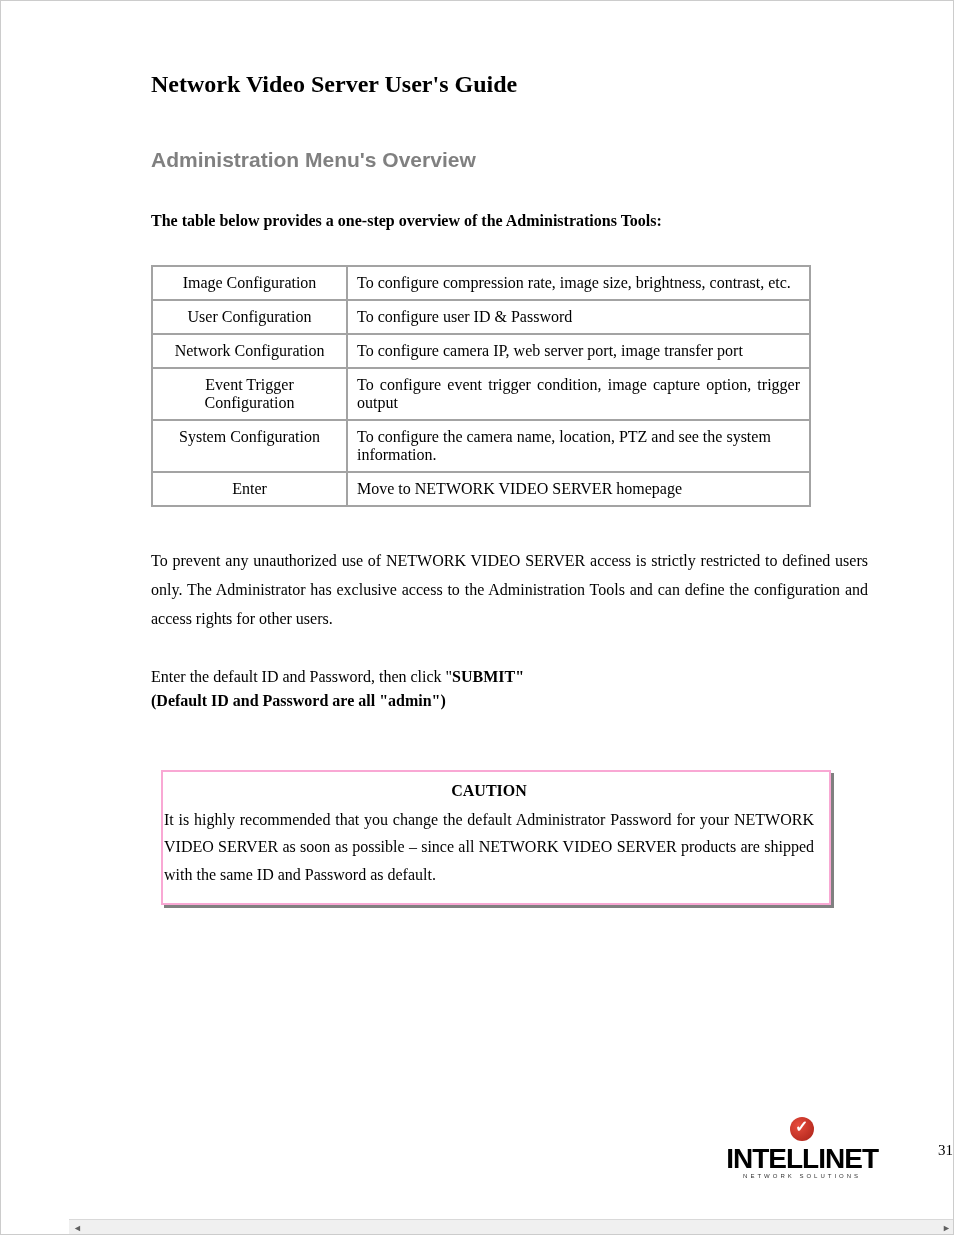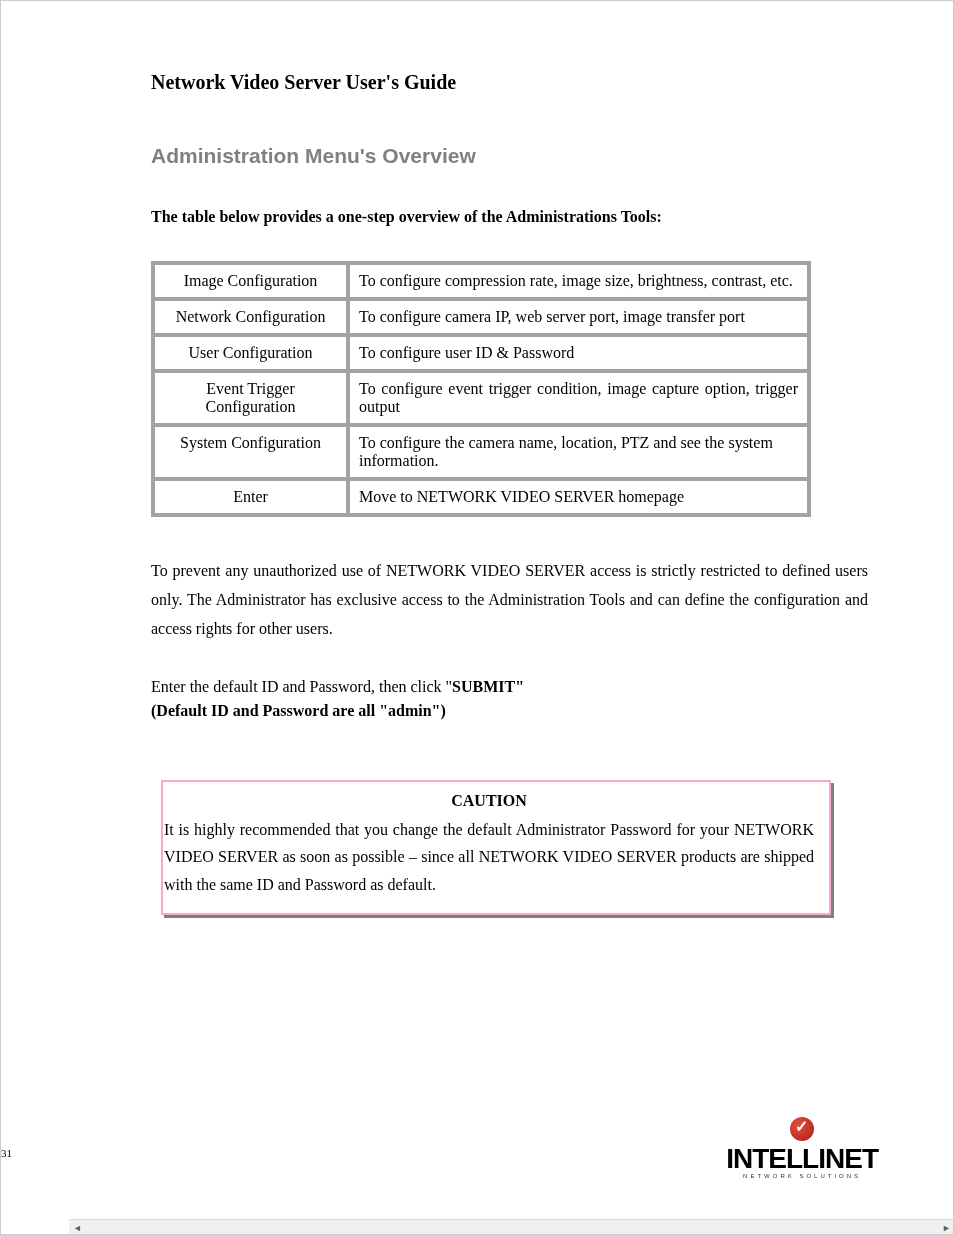--- a/index.html
+++ b/index.html
@@ -10,21 +10,21 @@
       height: 1235px;
       position: relative;
       border: 1px solid #ccc;
     }
     .page {
       padding: 70px 75px 40px 90px;
       height: 100%;
       position: relative;
     }
     .page-title {
-      font-size: 20px;
+      font-size: 24px;
       font-weight: bold;
       color: #000;
       margin-bottom: 50px;
       margin-left: 60px;
     }
     .section-heading {
       font-family: Arial, Helvetica, sans-serif;
       font-size: 21px;
       font-weight: bold;
       color: #808080;
@@ -37,21 +37,21 @@
       margin-bottom: 35px;
       margin-left: 60px;
     }
     .admin-table {
       border-collapse: collapse;
       margin-left: 60px;
       width: 660px;
       margin-bottom: 40px;
     }
     .admin-table td {
-      border: 4px solid #a3a3a3;
+      border: 2px solid #a3a3a3;
       padding: 7px 9px;
       font-size: 16px;
       vertical-align: top;
     }
     .admin-table td.col-left {
       width: 195px;
       text-align: center;
     }
     .admin-table td.col-right {
       text-align: left;
@@ -94,22 +94,22 @@
     }
     .caution-text {
       font-size: 16px;
       text-align: justify;
       line-height: 1.7;
     }
     .page-num {
       position: absolute;
       bottom: 75px;
       left: 0; right: 0;
-      text-align: left;
-      font-size: 11px;
+      text-align: right;
+      font-size: 15px;
     }
     .logo {
       position: absolute;
       bottom: 55px;
       right: 75px;
       text-align: center;
     }
     .logo-check {
       width: 24px; height: 24px;
       background: radial-gradient(circle at 35% 35%, #e74c3c, #a82017);
@@ -166,26 +166,26 @@
   <div class="section-heading">Administration Menu's Overview</div>
   <div class="intro-text">The table below provides a one-step overview of the Administrations Tools:</div>
 
   <table class="admin-table">
     <tbody>
         <tr>
       <td class="col-left">Image Configuration</td>
       <td class="col-right">To configure compression rate, image size, brightness, contrast, etc.</td>
     </tr>
     <tr>
+      <td class="col-left">User Configuration</td>
+      <td class="col-right">To configure user ID &amp; Password</td>
+    </tr>
+    <tr>
       <td class="col-left">Network Configuration</td>
       <td class="col-right">To configure camera IP, web server port, image transfer port</td>
-    </tr>
-    <tr>
-      <td class="col-left">User Configuration</td>
-      <td class="col-right">To configure user ID &amp; Password</td>
     </tr>
     <tr class="row-justify">
       <td class="col-left">Event Trigger Configuration</td>
       <td class="col-right">To configure event trigger condition, image capture option, trigger output</td>
     </tr>
     <tr>
       <td class="col-left">System Configuration</td>
       <td class="col-right">To configure the camera name, location, PTZ and see the system information.</td>
     </tr>
     <tr>

